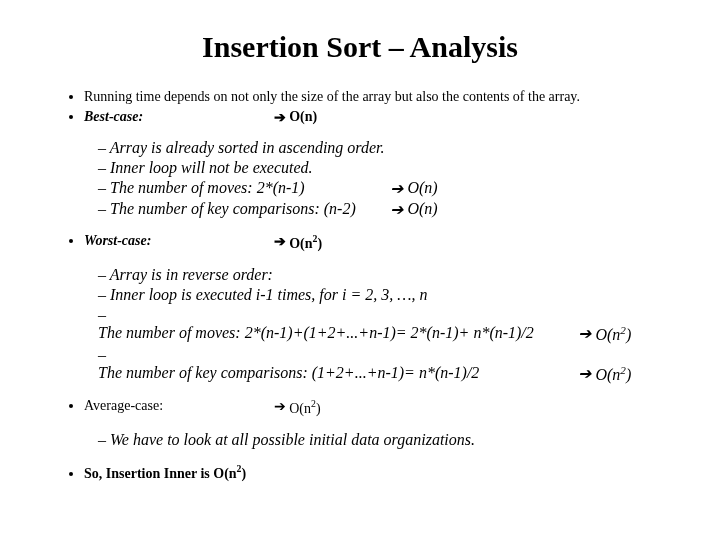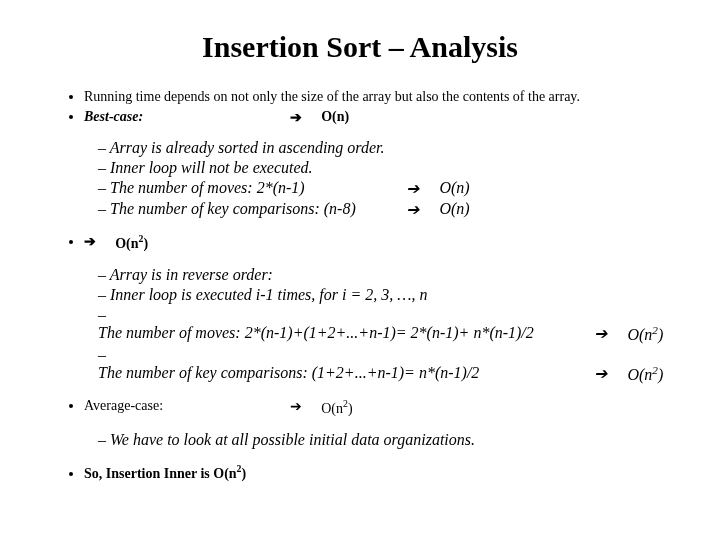--- a/index.html
+++ b/index.html
@@ -38,21 +38,20 @@
     font-style: italic;
   }
   ul.sub > li::before {
     content: "–  ";
   }
   .em { font-style: italic; }
   .b { font-weight: bold; }
   .arrow { font-family: Arial, sans-serif; }
   .row {
     display: flex;
-    gap: 16px;
   }
   .col-left { flex: 0 0 auto; }
   sup { font-size: 0.7em; }
 </style>
 </head>
 <body>
 
 <div class="title">Insertion Sort – Analysis</div>
 
 <ul class="top">
@@ -73,30 +72,31 @@
   <li>Inner loop will not be executed.</li>
   <li>
     <span class="row" style="display:inline-flex">
       <span style="width:280px">The number of moves: 2*(n-1)</span>
       <span class="arrow">➔</span>
       <span>&nbsp;<span>O(n)</span></span>
     </span>
   </li>
   <li>
     <span class="row" style="display:inline-flex">
-      <span style="width:280px">The number of key comparisons: (n-8)</span>
+      <span style="width:280px">The number of key comparisons: (n-2)</span>
       <span class="arrow">➔</span>
       <span>&nbsp;<span>O(n)</span></span>
     </span>
   </li>
 </ul>
 
 <ul class="top">
   <li>
     <span class="row">
+      <span class="em b col-left" style="width:190px">Worst-case:</span>
       <span class="b arrow">➔</span>
       <span class="b">&nbsp;<span>O(n</span><sup>2</sup><span>)</span></span>
     </span>
   </li>
 </ul>
 
 <ul class="sub" style="padding-left:68px">
   <li>Array is in reverse order:</li>
   <li>Inner loop is executed i-1 times, for i = 2, 3, …, n</li>
   <li>

